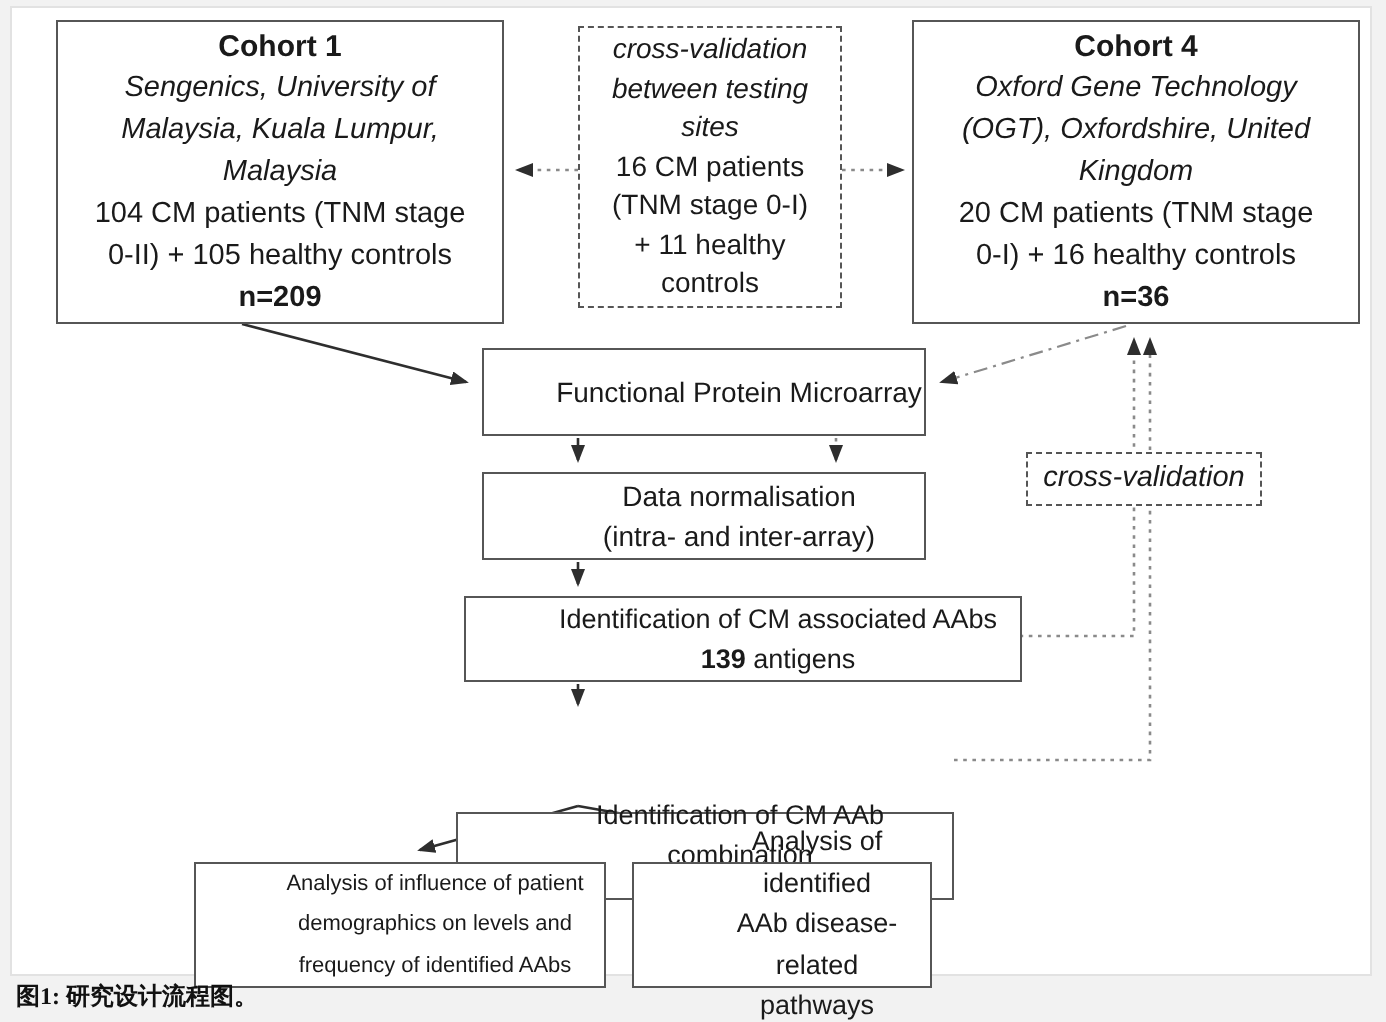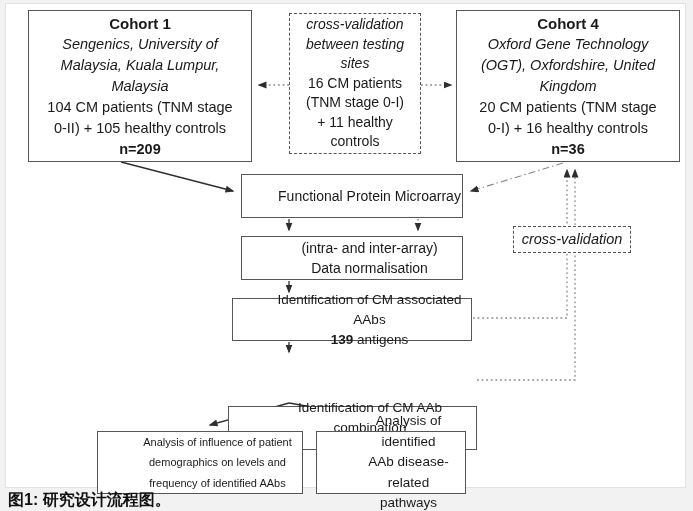--- a/index.html
+++ b/index.html
@@ -40,35 +40,35 @@
   .ml{white-space:pre-line;}
   .cohort{border-width:1.5px;font-size:14.5px;line-height:21px;padding:20px 4px;}
   .cohort .title{font-weight:bold;font-size:15px;}
   .cohort .site{font-style:italic;}
   .cohort .n{font-weight:bold;}
   .dashedbox{border:1.5px dashed #555;font-size:14px;line-height:19.5px;padding:2px;}
   .dashedbox .note{font-style:italic;}
   .b{font-weight:bold;}
   #box-fpm,#box-datanorm{left:241px;top:174px;width:222px;height:44px;line-height:20.5px;}
   #box-datanorm{top:236px;}
-  #box-ident-aabs{left:232px;top:298px;width:240px;height:43px;font-size:13.5px;}
+  #box-ident-aabs{left:232px;top:298px;width:279px;height:43px;font-size:13.5px;}
   #box-ident-comb{left:228px;top:358px;width:249px;height:44px;font-size:13.5px;margin-top:48px;}
   #box-analysis-demo{left:97px;top:431px;width:206px;height:63px;font-size:11px;line-height:20.5px;}
   #box-analysis-path{left:316px;top:431px;width:150px;height:63px;font-size:13.5px;line-height:20.5px;}
   #box-crossval-label{
     left:513px;top:226px;width:118px;height:27px;
     font-style:italic;font-size:14.5px;
   }
   #box-cohort1{left:28px;top:10px;width:224px;height:152px;}
   #box-crossval{left:289px;top:13px;width:132px;height:141px;}
   #box-cohort2{left:456px;top:10px;width:224px;height:152px;}
   .figure-caption{
     position:absolute;left:8px;top:490px;
-    font-weight:bold;font-size:16px;color:#111;
-    font-family:Liberation Sans, sans-serif;
+    font-weight:bold;font-size:12px;color:#111;
+    font-family:Liberation Serif, serif;
   }
 </style>
 </head>
 <body>
 
 <div class="figure-canvas"></div>
 
 <svg class="arrows" viewBox="0 0 693 511">
   <defs>
     <marker id="ah" markerUnits="userSpaceOnUse" markerWidth="9" markerHeight="8" refX="7.5" refY="3.5" orient="auto">
@@ -128,22 +128,22 @@
   <div class="ml">20 CM patients (TNM stage
 0-I) + 16 healthy controls</div>
   <div class="n">n=36</div>
 </div>
 
 <div class="box" id="box-fpm">
   <div>Functional Protein Microarray</div>
 </div>
 
 <div class="box" id="box-datanorm">
+  <div>Data normalisation</div>
   <div>(intra- and inter-array)</div>
-  <div>Data normalisation</div>
 </div>
 
 <div class="box" id="box-ident-aabs">
   <div>Identification of CM associated AAbs</div>
   <div class="ml"><span class="b">139</span><span> antigens</span></div>
 </div>
 
 <div class="box" id="box-ident-comb">
   <div>Identification of CM AAb combination</div>
   <div class="ml"><span class="b">10</span><span> antigens</span></div>

